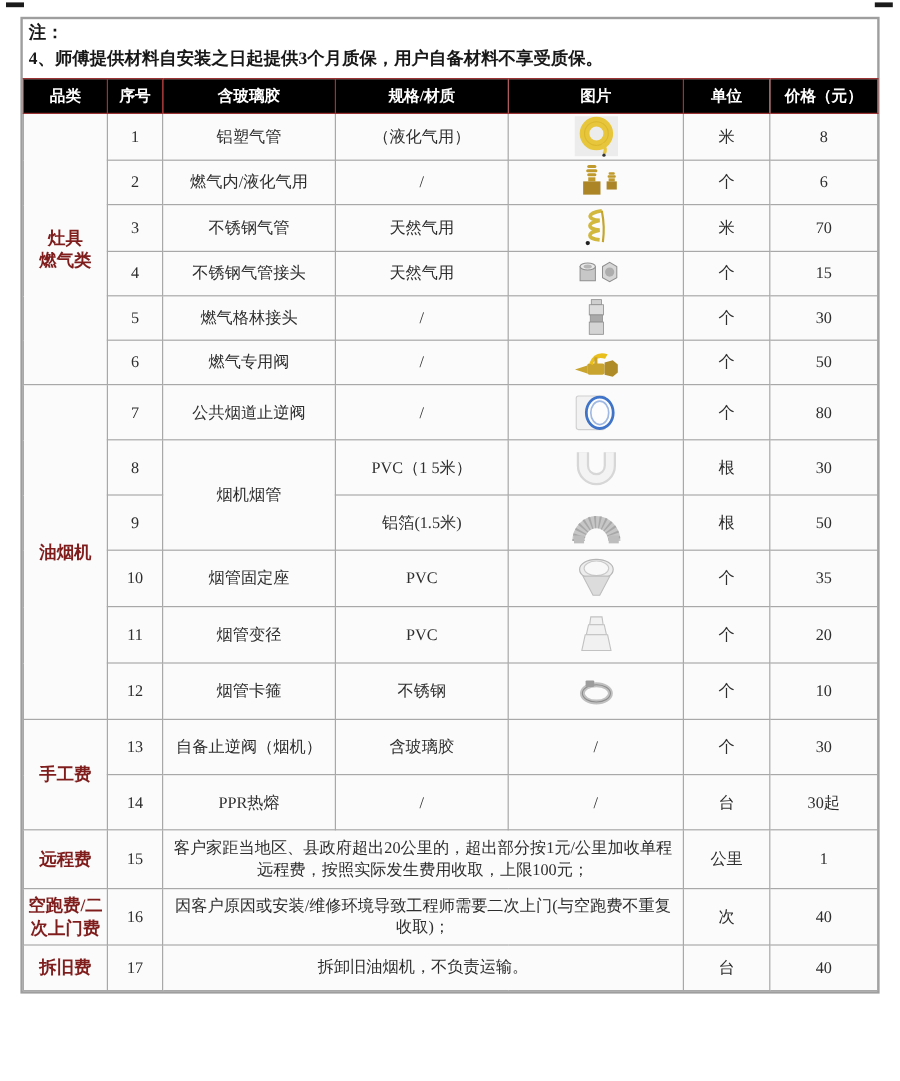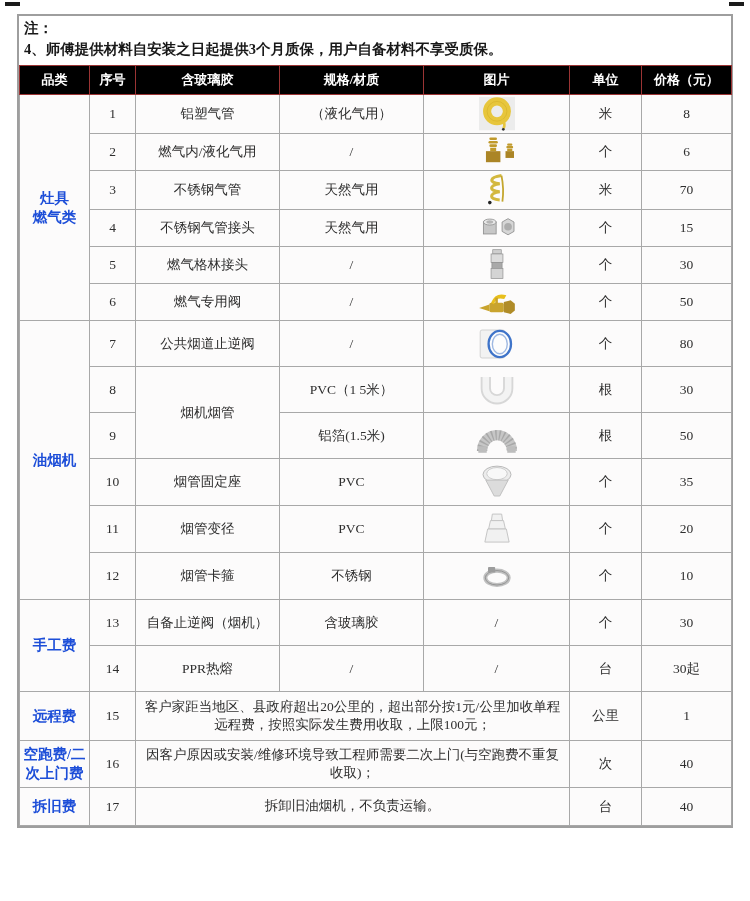--- a/index.html
+++ b/index.html
@@ -29,21 +29,21 @@
   col.c-cat{width:70px;} col.c-no{width:46px;} col.c-name{width:144px;}
   col.c-spec{width:144px;} col.c-img{width:146px;} col.c-unit{width:72px;} col.c-price{width:90px;}
   th,td{
     border:1px solid #a8a8a8;text-align:center;vertical-align:middle;
     padding:1px 2px;background:#fcfbfb;overflow:hidden;
   }
   th{
     background:#000000;color:#ffffff;font-weight:bold;font-size:13px;
     height:26px;border-color:#9b3434;
   }
-  td.cat{font-weight:bold;font-size:14.5px;white-space:pre-line;color:#1d4ed8;}
+  td.cat{font-weight:bold;font-size:14.5px;white-space:pre-line;color:#7f1d1d;}
   td.desc{font-size:13.5px;line-height:1.35;padding:1px 8px;}
   tr.h35 td{height:33px;} tr.h45 td{height:43px;} tr.h46 td{height:44px;}
   tr.h48 td{height:46px;} tr.h37 td{height:35px;}
   td.img-cell svg{display:block;margin:0 auto;}
 </style>
 </head>
 <body>
 
 <div class="corner-mark left"></div>
 <div class="corner-mark right"></div>

